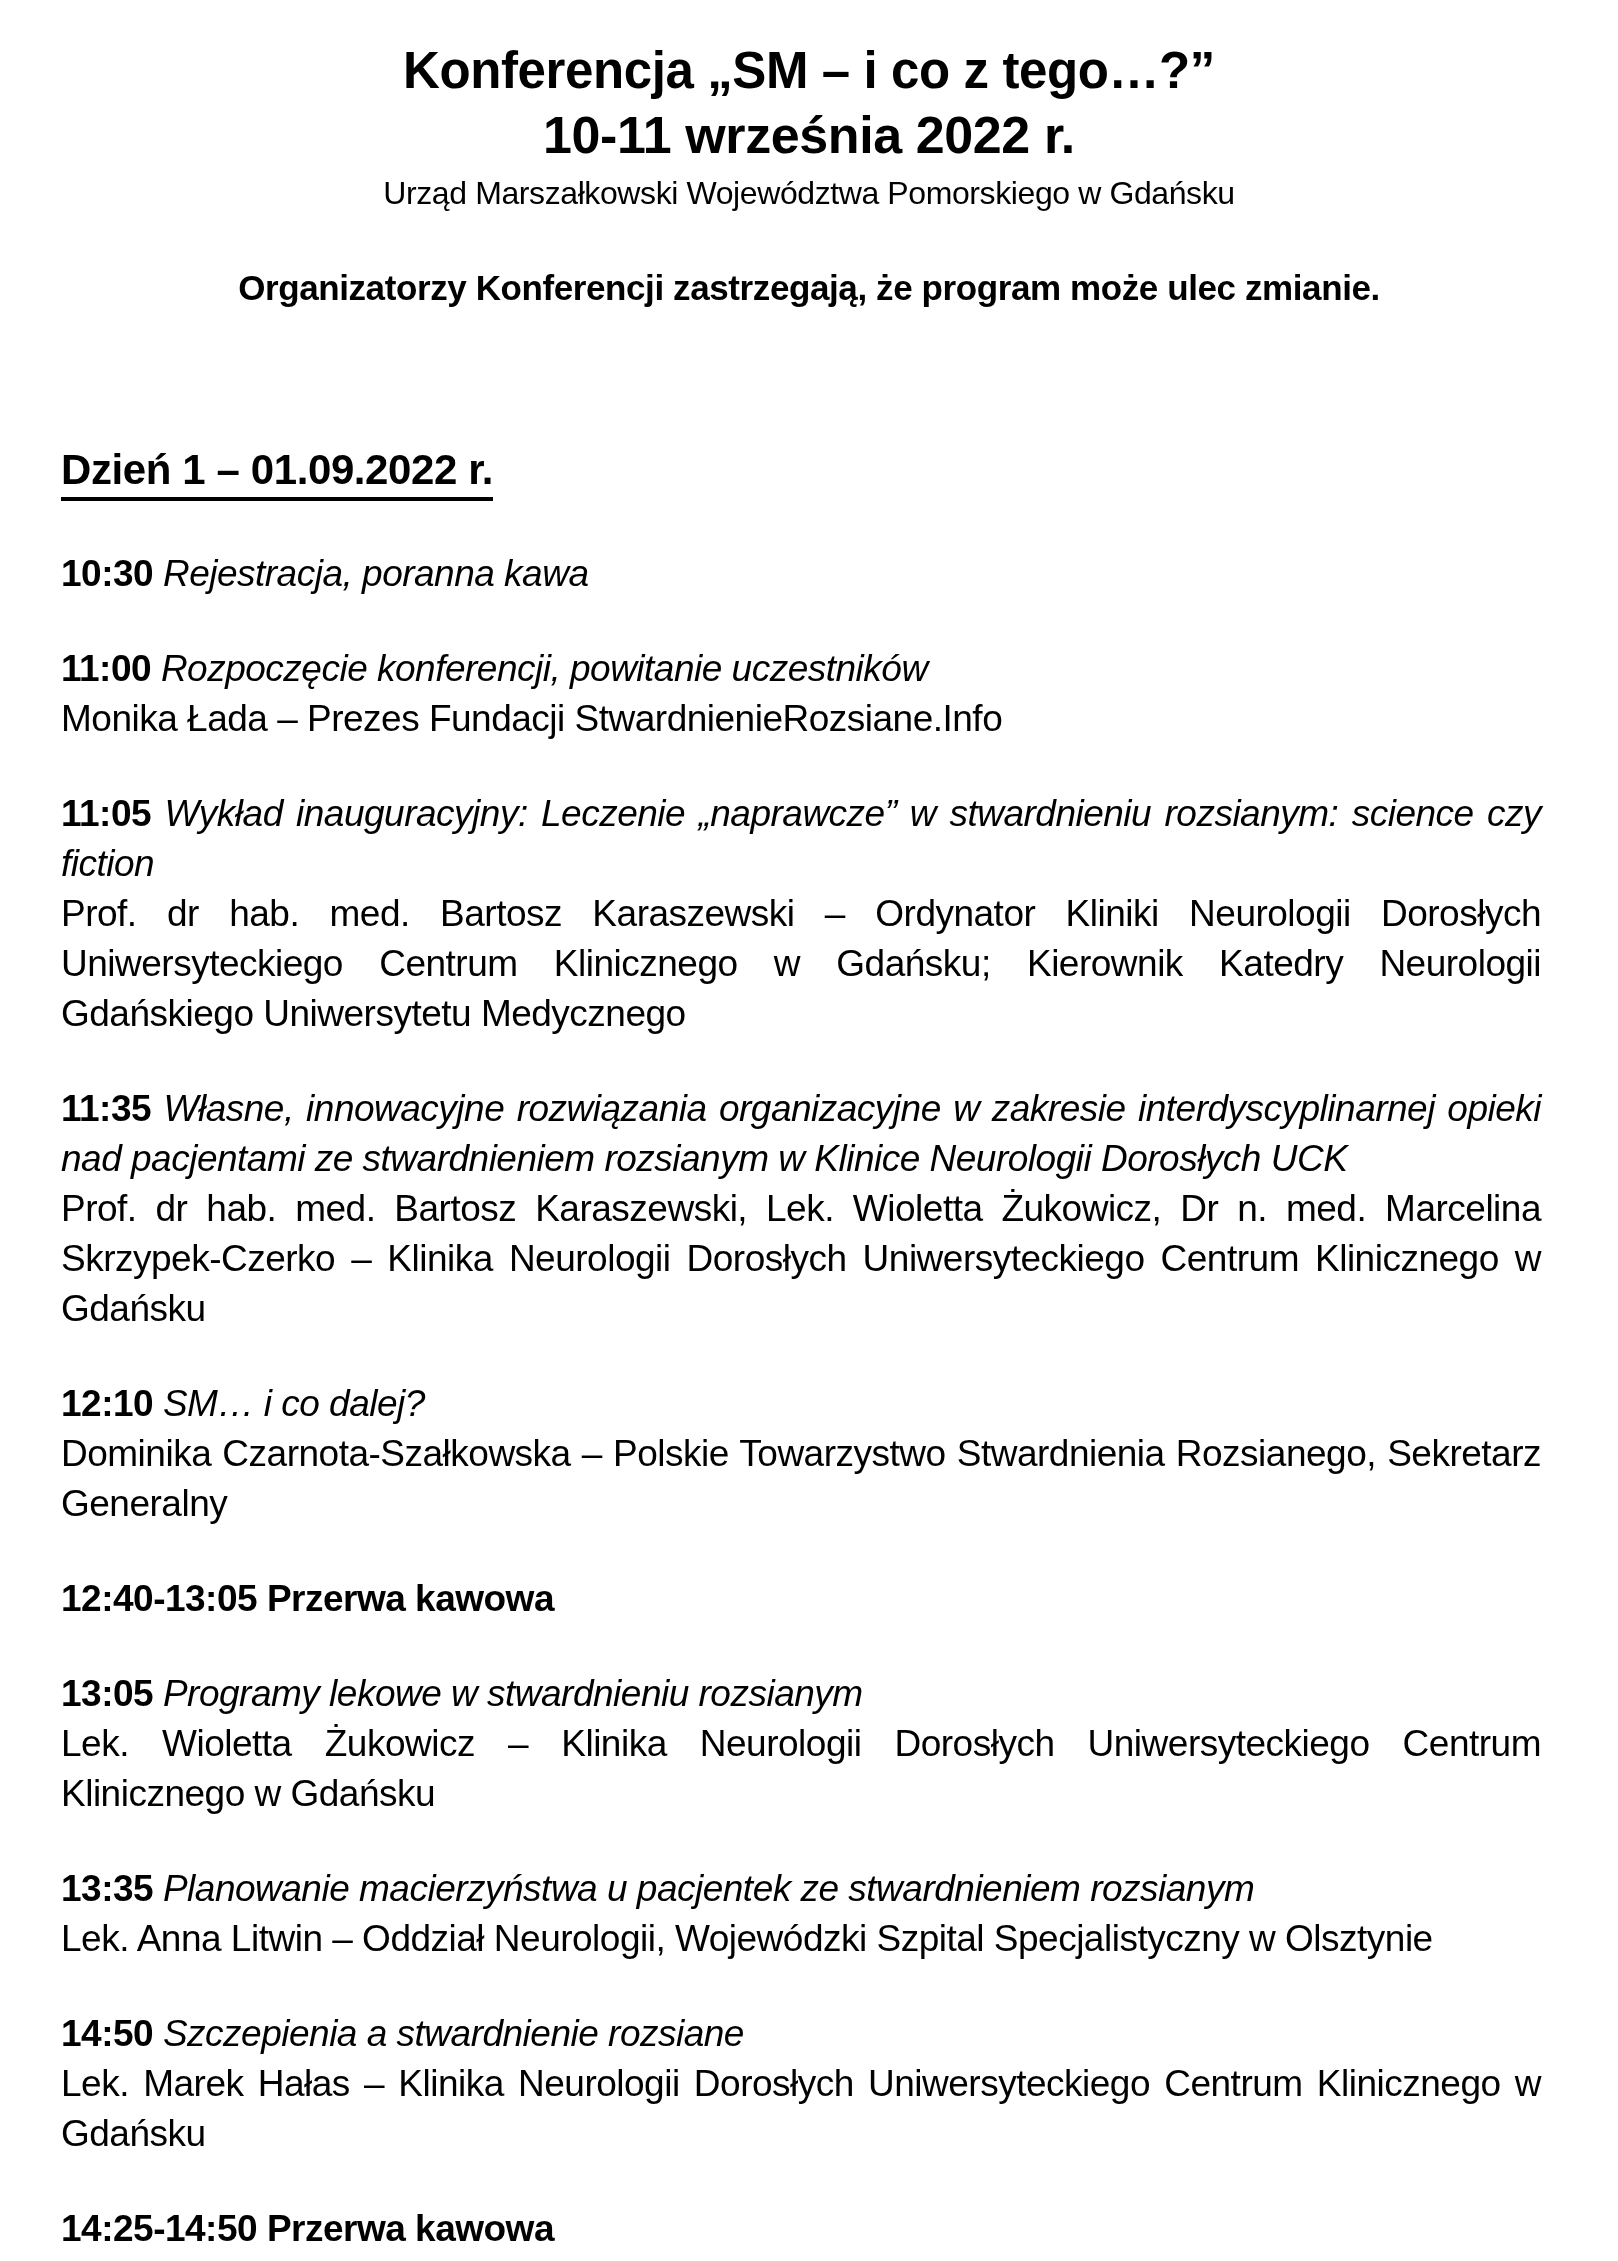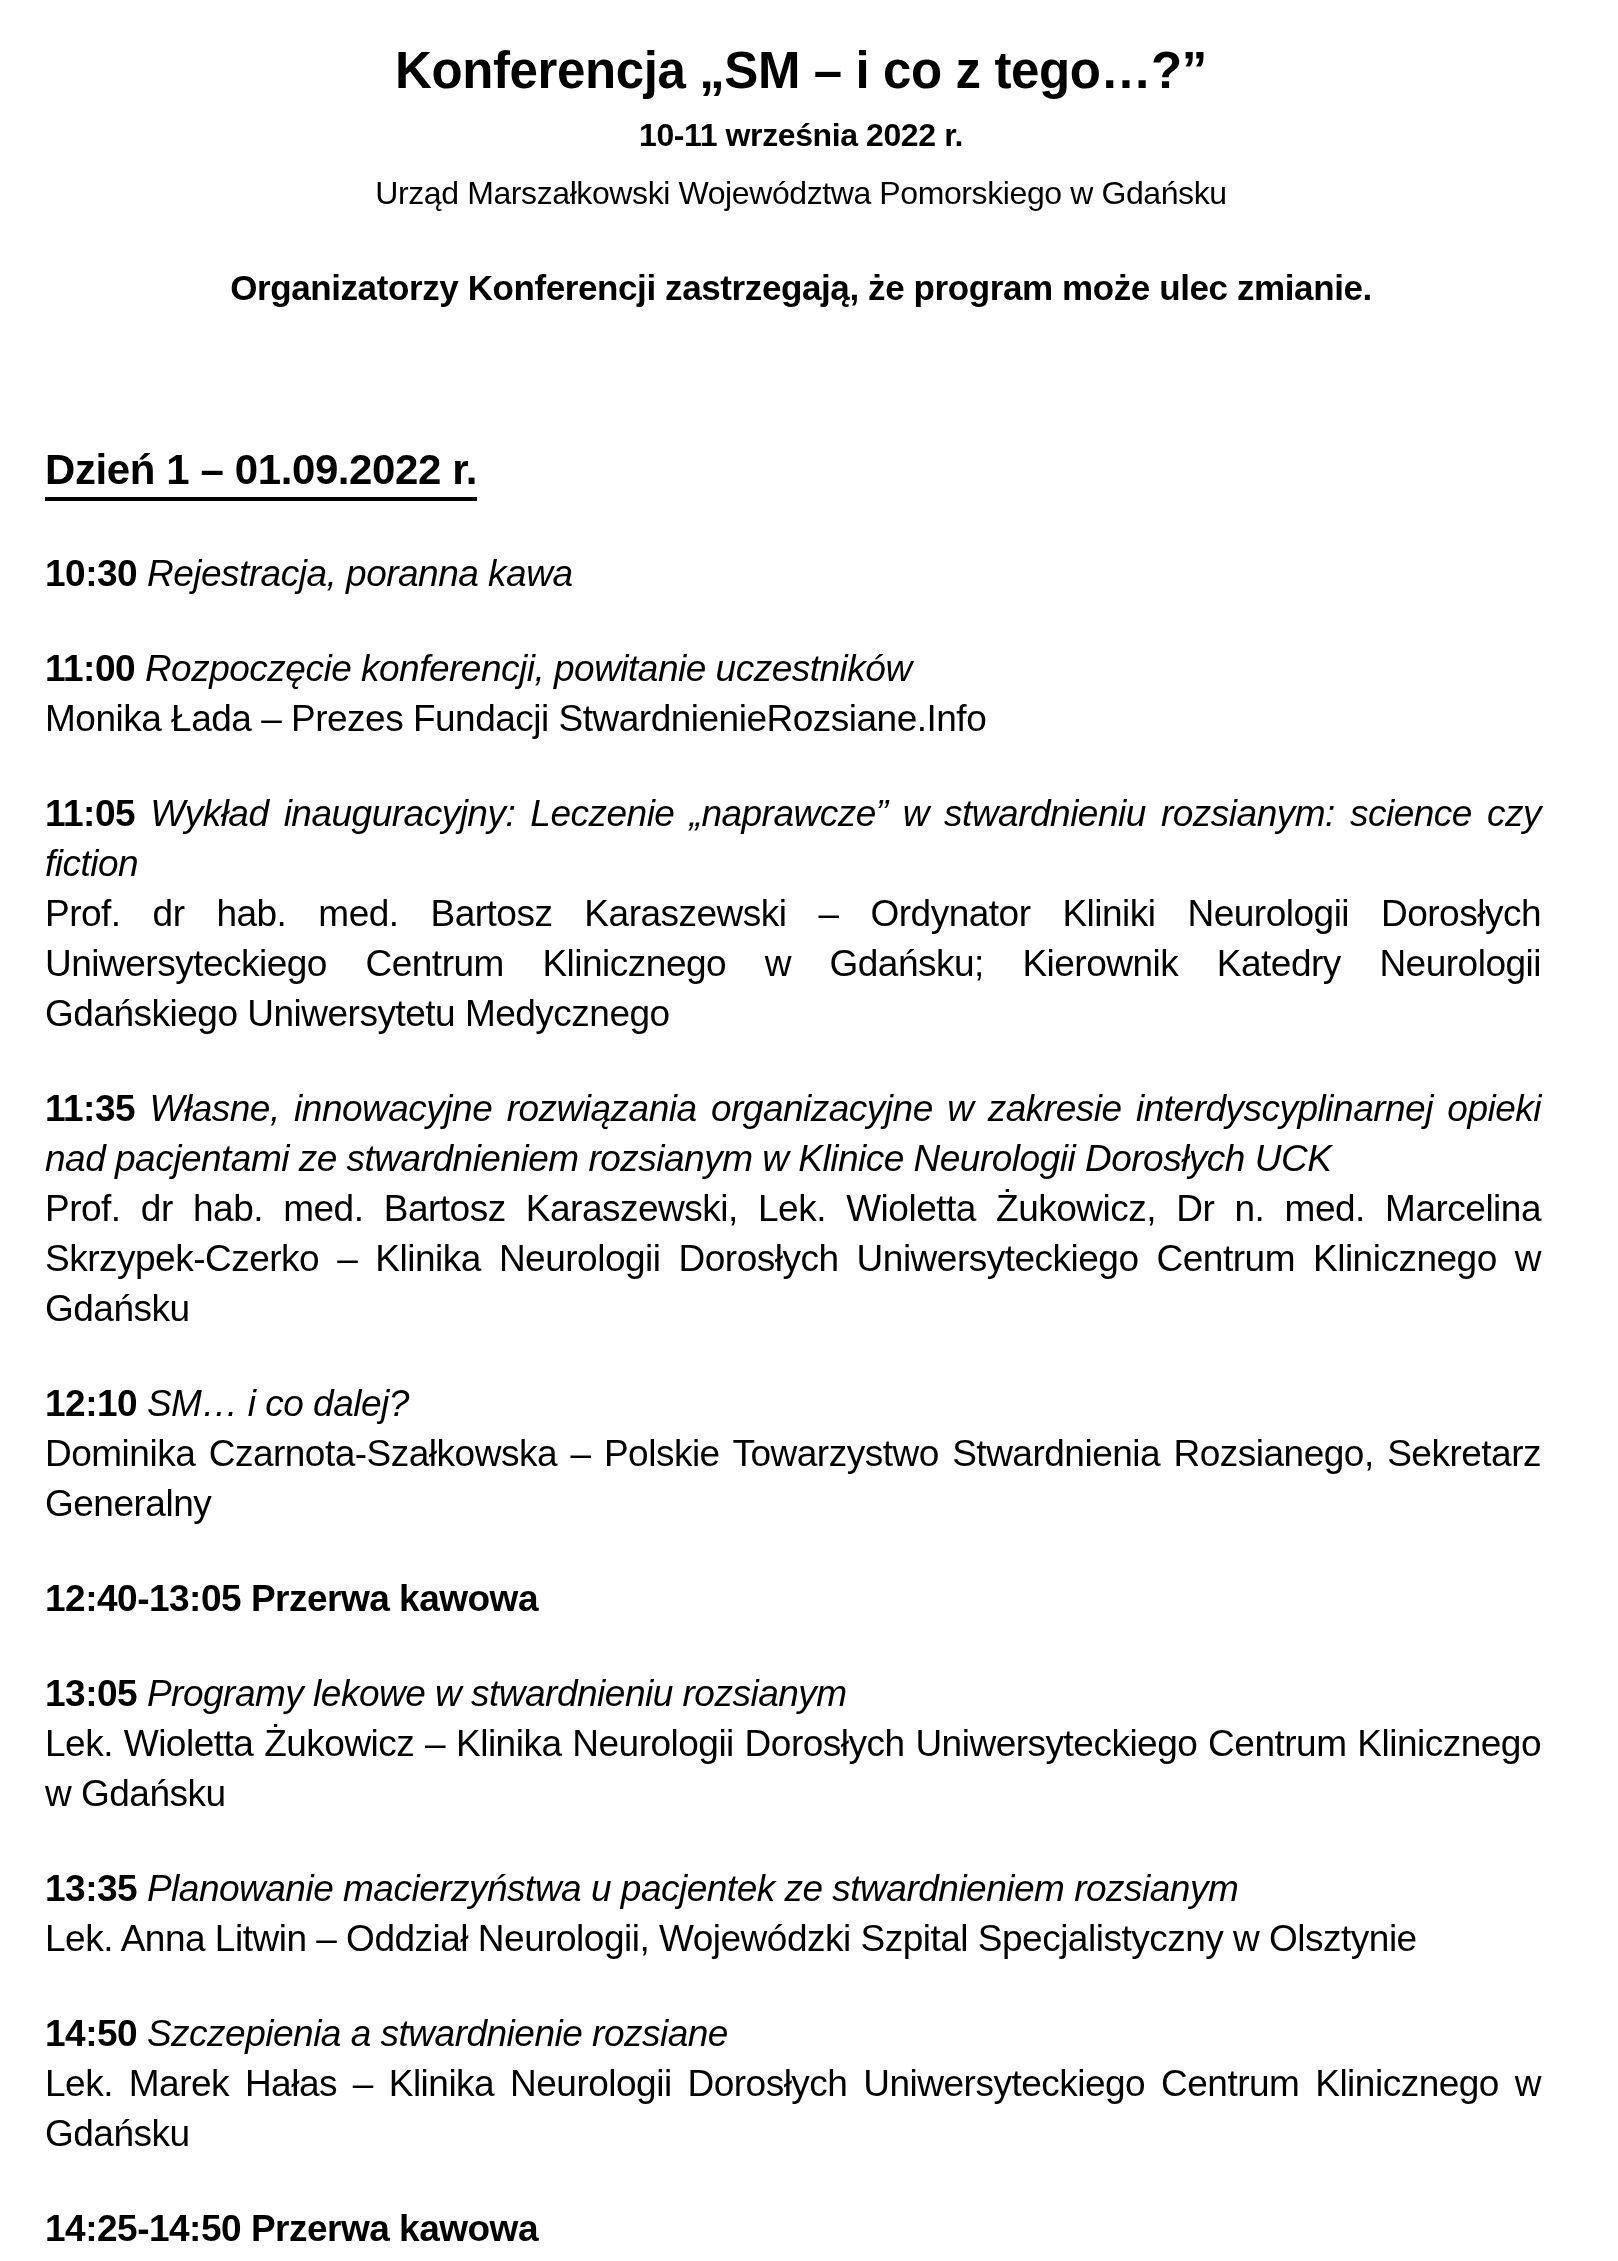--- a/index.html
+++ b/index.html
@@ -4,33 +4,33 @@
 <style>
   html, body { margin: 0; padding: 0; background: #ffffff; }
   .page {
     position: relative;
     width: 1618px;
     height: 2261px;
     box-sizing: border-box;
     background: #ffffff;
     color: #000000;
     font-family: "Liberation Sans", "DejaVu Sans", sans-serif;
-    padding: 40px 61px 0 45px;
+    padding: 40px 61px 0 61px;
     overflow: hidden;
     letter-spacing: -0.4px;
   }
   .header { text-align: center; }
   .doc-title {
     font-size: 51px;
     font-weight: bold;
     line-height: 62px;
     margin: 0;
   }
   .doc-date {
-    font-size: 32px;
+    font-size: 52px;
     font-weight: bold;
     line-height: 50px;
     margin: 8px 0 0 0;
   }
   .doc-venue {
     font-size: 32px;
     font-weight: normal;
     line-height: 50px;
     margin: 8px 0 0 0;
   }

